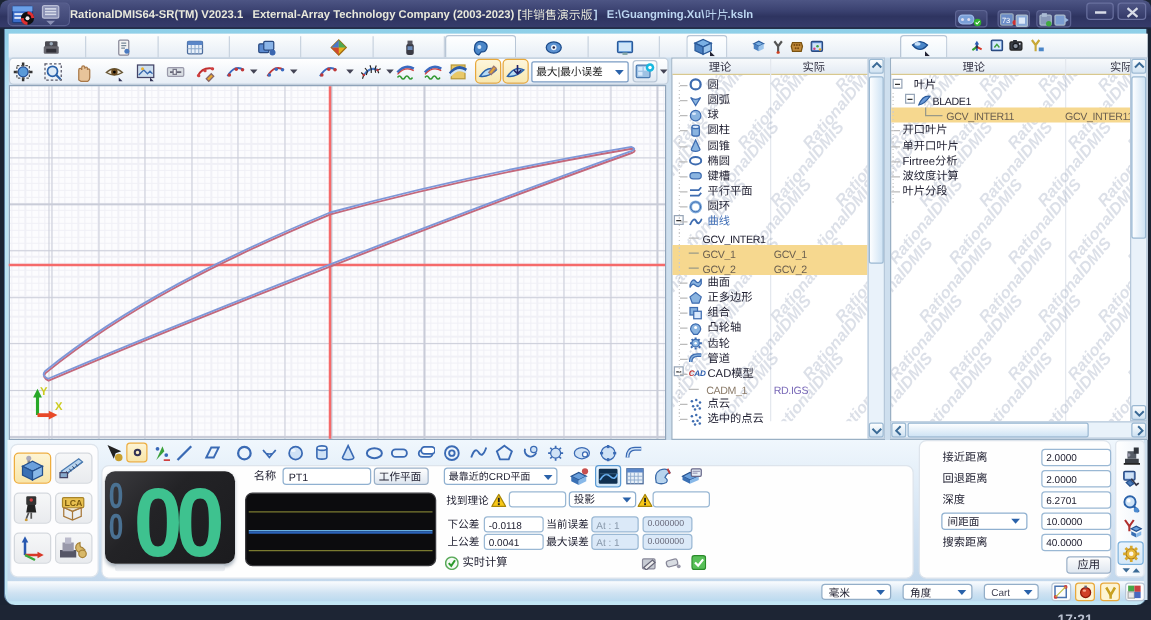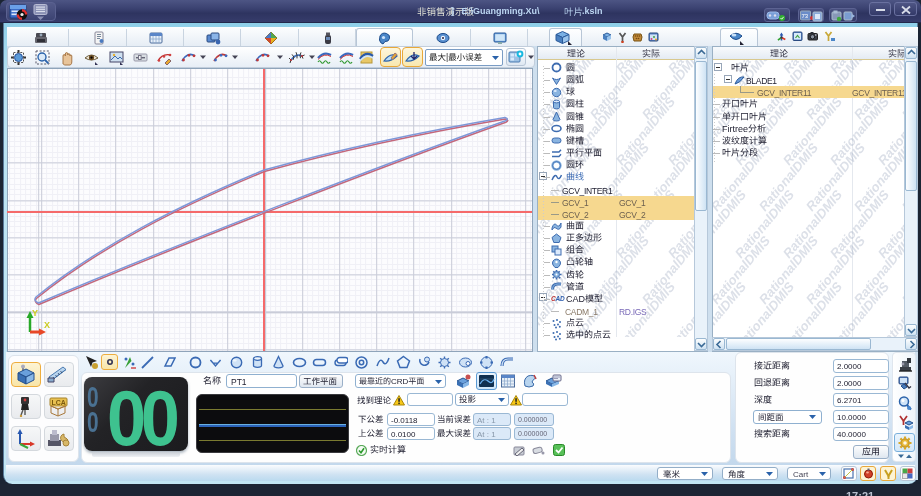--- a/index.html
+++ b/index.html
@@ -117,31 +117,32 @@
 <path d="M13 14.8 A4.4 4.4 0 0 1 8.8 10.5" stroke="#e03030" stroke-width="2.4" fill="none"></path>
 <circle cx="13" cy="10.5" r="1.6" fill="#eee"></circle>
 </svg>
     <svg class="ab" style="left:31px;top:4px" width="20" height="16">
 <rect x="3" y="0.5" width="13" height="10" rx="1.5" fill="#8a90b4" stroke="#b8bcd4"></rect>
 <rect x="5" y="2.5" width="9" height="1.2" fill="#d8dcea"></rect>
 <rect x="5" y="4.7" width="9" height="1.2" fill="#d8dcea"></rect>
 <rect x="5" y="6.9" width="9" height="1.2" fill="#d8dcea"></rect>
 <path d="M6 12.5 h7 l-3.5 3.5 z" fill="#8a90b4"></path>
 </svg>
+    <div class="ab tt" style="left:56px;top:6px;font-size:9.0px">RationalDMIS64-SR(TM) V2023.1&nbsp;&nbsp; External-Array Technology Company (2003-2023) [ </div>
     <svg style="position:absolute;left:416.7030833650552px;top:7px;overflow:visible;" width="58" height="12">
       <g fill="#e9e9dc">
         <use href="#g0" transform="translate(0.0,8.2) scale(0.0095)"></use>
         <use href="#g1" transform="translate(9.5,8.2) scale(0.0095)"></use>
         <use href="#g2" transform="translate(19.0,8.2) scale(0.0095)"></use>
         <use href="#g3" transform="translate(28.5,8.2) scale(0.0095)"></use>
         <use href="#g4" transform="translate(38.0,8.2) scale(0.0095)"></use>
         <use href="#g5" transform="translate(47.5,8.2) scale(0.0095)"></use>
       </g>
     </svg>
-    <div class="ab tt" style="left:451px;top:6px;color:#bcd6f2;font-size:9.0px">]&nbsp;&nbsp; E:\Guangming.Xu\</div>
+    <div class="ab tt" style="left:475px;top:6px;color:#bcd6f2;font-size:9.0px">]&nbsp;&nbsp; E:\Guangming.Xu\</div>
     <svg style="position:absolute;left:563.8595355919299px;top:7px;overflow:visible;" width="20" height="12">
       <g fill="#bcd6f2">
         <use href="#g6" transform="translate(0.0,8.2) scale(0.0095)"></use>
         <use href="#g7" transform="translate(9.5,8.2) scale(0.0095)"></use>
       </g>
     </svg>
     <div class="ab tt" style="left:582px;top:6px;color:#bcd6f2;font-size:9.0px">.ksln</div>
     <div class="ab" style="left:764px;top:8px;width:26px;height:14px;background:linear-gradient(#4a5180,#343a68);border:1px solid #5c6392;border-radius:3px">
       <svg width="24" height="12" style="margin:1px 0 0 1px">
         <rect x="1" y="2" width="12" height="7" rx="3" fill="#7aa0d8" stroke="#9ab8e8"></rect>
@@ -1214,21 +1215,21 @@
     <div class="ab" style="left:514px;top:413px;width:40px;height:13px;background:#dbe9f8;border:1px solid #9ab8d4;border-radius:3px"></div>
     <span class="ab" style="left:518px;top:416px;font-size:7px;color:#667">0.000000</span>
     <svg style="position:absolute;left:358px;top:429px;overflow:visible;" width="26" height="11">
       <g fill="#223">
         <use href="#g75" transform="translate(0.0,7.3) scale(0.0085)"></use>
         <use href="#g72" transform="translate(8.5,7.3) scale(0.0085)"></use>
         <use href="#g12" transform="translate(17.0,7.3) scale(0.0085)"></use>
       </g>
     </svg>
     <div class="ab" style="left:387px;top:427px;width:48px;height:13px;background:#fff;border:1px solid #9ab8d4;border-radius:3px"></div>
-    <span class="ab" style="left:391px;top:430px;font-size:8px;color:#223">0.0100</span>
+    <span class="ab" style="left:391px;top:430px;font-size:8px;color:#223">0.0041</span>
     <svg style="position:absolute;left:437px;top:429px;overflow:visible;" width="35" height="11">
       <g fill="#223">
         <use href="#g8" transform="translate(0.0,7.3) scale(0.0085)"></use>
         <use href="#g9" transform="translate(8.5,7.3) scale(0.0085)"></use>
         <use href="#g11" transform="translate(17.0,7.3) scale(0.0085)"></use>
         <use href="#g12" transform="translate(25.5,7.3) scale(0.0085)"></use>
       </g>
     </svg>
     <div class="ab" style="left:473px;top:427px;width:38px;height:13px;background:#dbe9f8;border:1px solid #9ab8d4;border-radius:3px"></div>
     <span class="ab" style="left:477px;top:430px;font-size:8px;color:#8898aa">At : 1</span>

